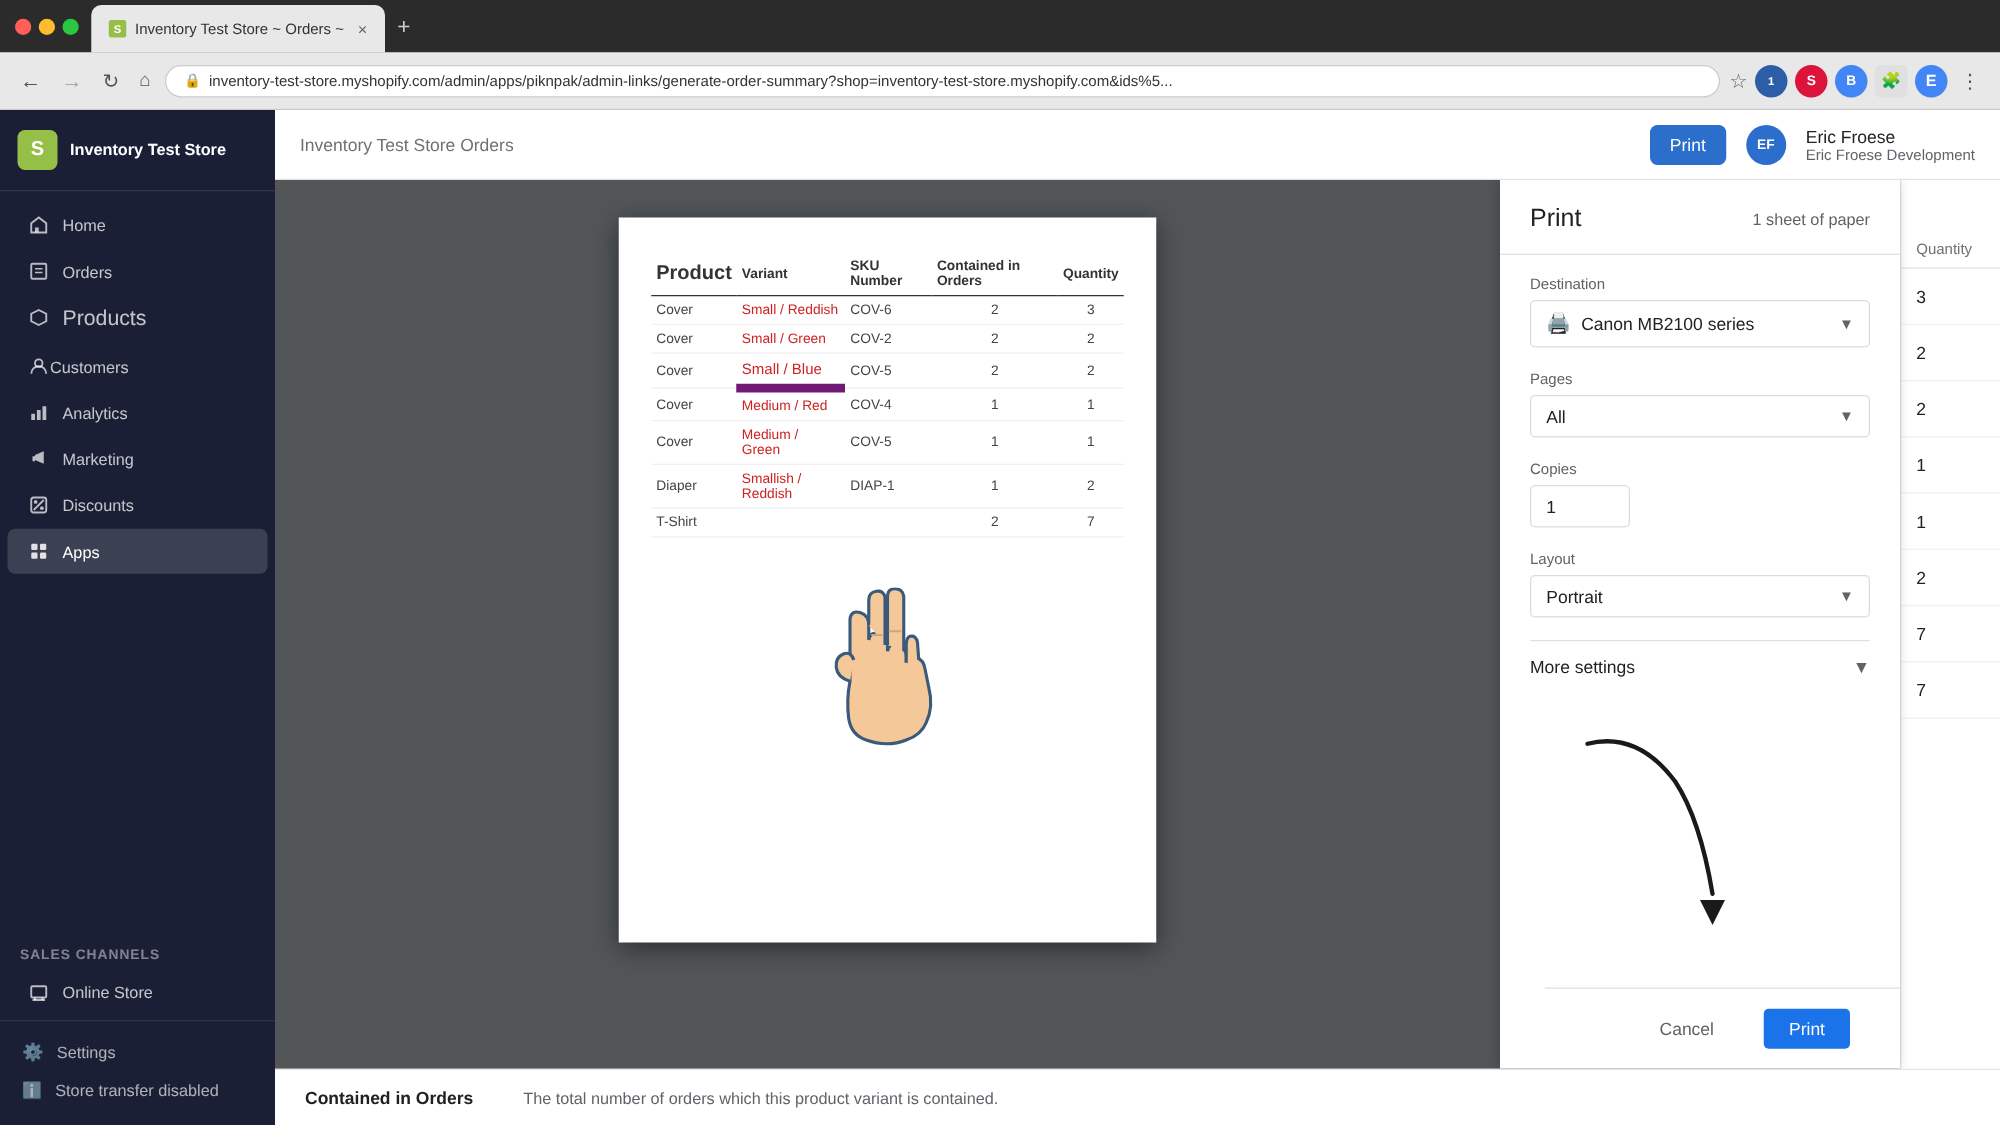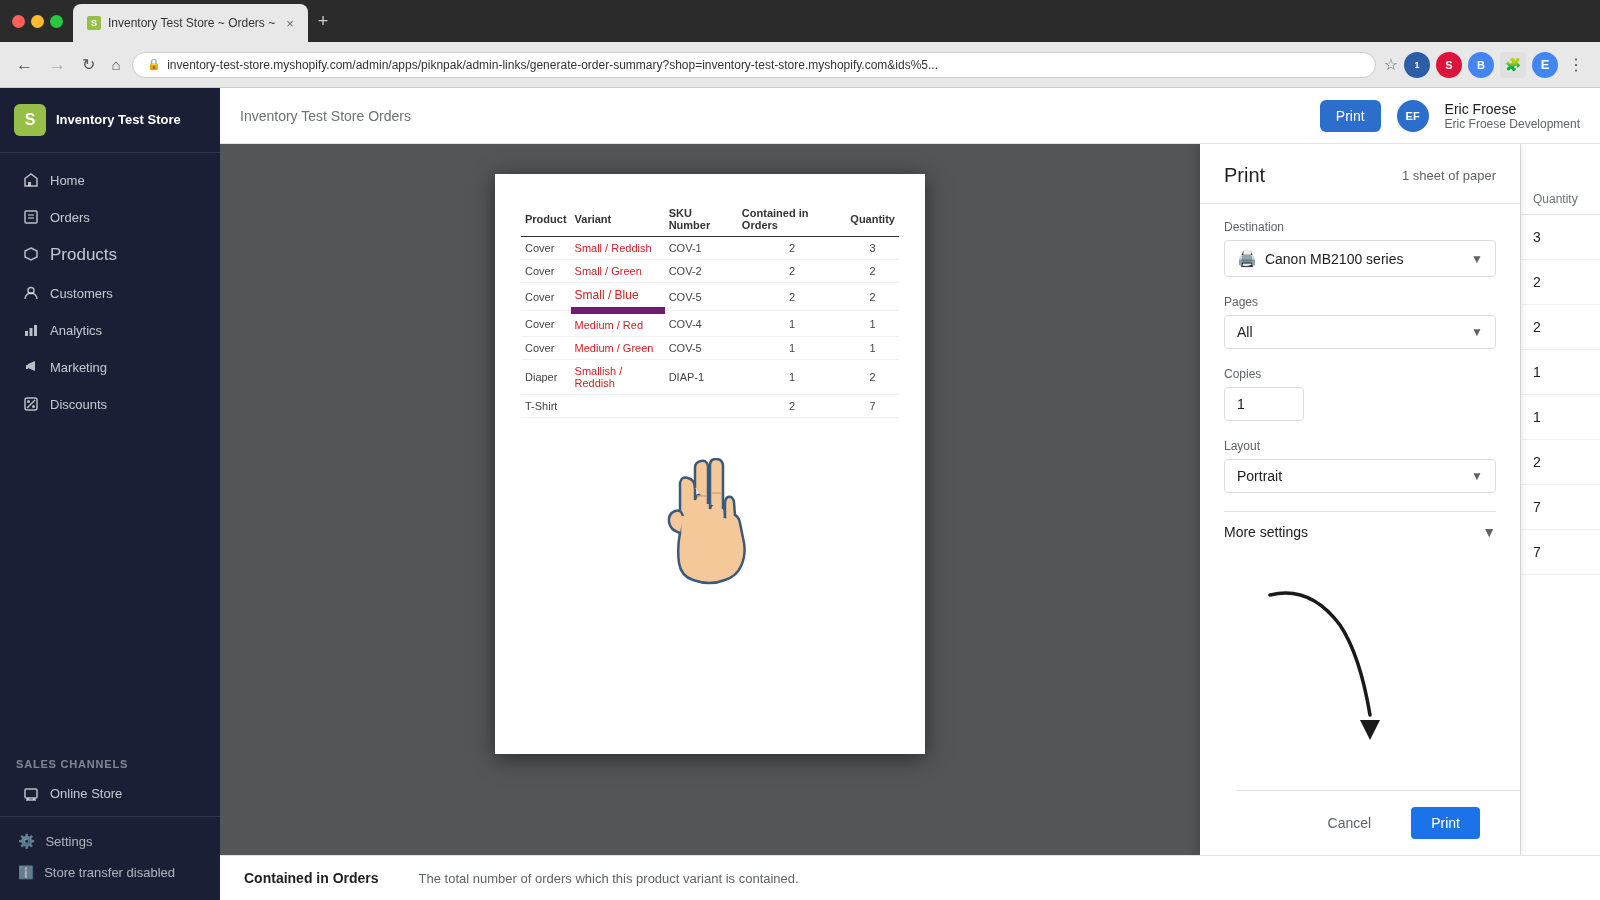--- a/index.html
+++ b/index.html
@@ -74,21 +74,21 @@
         <span>Orders</span>
       </div>
       <div style="display:flex;align-items:flex-start;gap:10px;padding:9px 16px;cursor:pointer;color:rgba(255,255,255,0.75);font-size:17px;border-radius:6px;margin:1px 6px;">
         <span style="width:18px;height:18px;display:flex;align-items:center;justify-content:center;">
           <svg width="16" height="16" viewBox="0 0 16 16">
               <polygon points="8,2 14,5 14,11 8,14 2,11 2,5" stroke="rgba(255,255,255,0.7)" stroke-width="1.5" fill="none"></polygon>
             </svg>
         </span>
         <span>Products</span>
       </div>
-      <div style="display:flex;align-items:center;gap:10px;padding:9px 16px;cursor:pointer;color:rgba(255,255,255,0.75);font-size:13px;border-radius:6px;margin:1px 6px;">
+      <div style="display:flex;align-items:center;padding:9px 16px;cursor:pointer;color:rgba(255,255,255,0.75);font-size:13px;border-radius:6px;margin:1px 6px;">
         <span style="width:18px;height:18px;display:flex;align-items:center;justify-content:center;">
           <svg width="16" height="16" viewBox="0 0 16 16">
               <circle cx="8" cy="5.5" r="3" stroke="rgba(255,255,255,0.7)" stroke-width="1.5" fill="none"></circle>
               <path d="M2 14c0-3.3 2.7-6 6-6s6 2.7 6 6" stroke="rgba(255,255,255,0.7)" stroke-width="1.5" fill="none"></path>
             </svg>
         </span>
         <span>Customers</span>
       </div>
       <div style="display:flex;align-items:center;gap:10px;padding:9px 16px;cursor:pointer;color:rgba(255,255,255,0.75);font-size:13px;border-radius:6px;margin:1px 6px;">
         <span style="width:18px;height:18px;display:flex;align-items:center;justify-content:center;">
@@ -112,20 +112,31 @@
       <div style="display:flex;align-items:center;gap:10px;padding:9px 16px;cursor:pointer;color:rgba(255,255,255,0.75);font-size:13px;border-radius:6px;margin:1px 6px;">
         <span style="width:18px;height:18px;display:flex;align-items:center;justify-content:center;">
           <svg width="16" height="16" viewBox="0 0 16 16">
               <circle cx="5.5" cy="5.5" r="1.5" fill="rgba(255,255,255,0.7)"></circle>
               <circle cx="10.5" cy="10.5" r="1.5" fill="rgba(255,255,255,0.7)"></circle>
               <line x1="4" y1="12" x2="12" y2="4" stroke="rgba(255,255,255,0.7)" stroke-width="1.5"></line>
               <rect x="2" y="2" width="12" height="12" rx="2" stroke="rgba(255,255,255,0.7)" stroke-width="1.5" fill="none"></rect>
             </svg>
         </span>
         <span>Discounts</span>
+      </div>
+      <div style="display:flex;align-items:center;gap:10px;padding:9px 16px;cursor:pointer;color:white;font-size:13px;border-radius:6px;margin:1px 6px;background:rgba(255,255,255,0.15);">
+        <span style="width:18px;height:18px;display:flex;align-items:center;justify-content:center;">
+          <svg width="16" height="16" viewBox="0 0 16 16">
+              <rect x="2" y="2" width="5" height="5" rx="1" fill="rgba(255,255,255,0.85)"></rect>
+              <rect x="9" y="2" width="5" height="5" rx="1" fill="rgba(255,255,255,0.85)"></rect>
+              <rect x="2" y="9" width="5" height="5" rx="1" fill="rgba(255,255,255,0.85)"></rect>
+              <rect x="9" y="9" width="5" height="5" rx="1" fill="rgba(255,255,255,0.85)"></rect>
+            </svg>
+        </span>
+        <span>Apps</span>
       </div>
     </div>
     <div style="padding: 0 0 4px 0;">
       <div style="font-size:11px;font-weight:600;color:rgba(255,255,255,0.45);text-transform:uppercase;letter-spacing:0.8px;padding:12px 16px 4px;">SALES CHANNELS</div>
       <div style="display:flex;align-items:center;gap:10px;padding:9px 16px;cursor:pointer;color:rgba(255,255,255,0.75);font-size:13px;border-radius:6px;margin:1px 6px;">
         <span style="width:18px;height:18px;display:flex;align-items:center;justify-content:center;">
           <svg width="16" height="16" viewBox="0 0 16 16">
               <rect x="2" y="4" width="12" height="9" rx="1" stroke="rgba(255,255,255,0.7)" stroke-width="1.5" fill="none"></rect>
               <line x1="5" y1="13" x2="5" y2="15" stroke="rgba(255,255,255,0.7)" stroke-width="1.5"></line>
               <line x1="11" y1="13" x2="11" y2="15" stroke="rgba(255,255,255,0.7)" stroke-width="1.5"></line>
@@ -177,32 +188,32 @@
         <div style="padding:14px 12px;font-size:14px;color:#202124;border-bottom:1px solid #f0f0f0;">7</div>
       </div>
 
       <div style="position:absolute;top:0;left:0;right:80px;bottom:0;background:#525659;display:flex;">
 
         <div style="flex:1;display:flex;align-items:flex-start;justify-content:center;padding:30px 20px;overflow:auto;">
           <div style="background:white;width:430px;min-height:580px;box-shadow:0 4px 20px rgba(0,0,0,0.5);padding:28px 26px;">
             <table style="width:100%;border-collapse:collapse;font-size:11.5px;">
               <thead>
                 <tr>
-                  <th style="text-align:right;padding:5px 4px;border-bottom:1px solid #333;font-weight:600;font-size:11px;color:#333;">Product</th>
+                  <th style="text-align:right;padding:5px 4px;border-bottom:1px solid #333;font-weight:600;font-size:16px;color:#333;">Product</th>
                   <th style="text-align:left;padding:5px 4px;border-bottom:1px solid #333;font-weight:600;font-size:11px;color:#333;">Variant</th>
                   <th style="text-align:left;padding:5px 4px;border-bottom:1px solid #333;font-weight:600;font-size:11px;color:#333;">SKU Number</th>
                   <th style="text-align:left;padding:5px 4px;border-bottom:1px solid #333;font-weight:600;font-size:11px;color:#333;">Contained in Orders</th>
                   <th style="text-align:left;padding:5px 4px;border-bottom:1px solid #333;font-weight:600;font-size:11px;color:#333;">Quantity</th>
                 </tr>
               </thead>
               <tbody id="print-table-body">
                   <tr>
       <td style="padding:5px 4px;font-size:11px;color:#444;border-bottom:1px solid #f0f0f0;">Cover</td>
       <td style="padding:5px 4px;font-size:11px;color:#cc2222;border-bottom:1px solid #f0f0f0;">Small / Reddish</td>
-      <td style="padding:5px 4px;font-size:11px;color:#444;border-bottom:1px solid #f0f0f0;">COV-1</td>
+      <td style="padding:5px 4px;font-size:11px;color:#444;border-bottom:1px solid #f0f0f0;">COV-6</td>
       <td style="padding:5px 4px;font-size:11px;color:#444;border-bottom:1px solid #f0f0f0;text-align:center;">2</td>
       <td style="padding:5px 4px;font-size:11px;color:#444;border-bottom:1px solid #f0f0f0;text-align:center;">3</td>
     </tr>
                   <tr>
       <td style="padding:5px 4px;font-size:11px;color:#444;border-bottom:1px solid #f0f0f0;">Cover</td>
       <td style="padding:5px 4px;font-size:11px;color:#cc2222;border-bottom:1px solid #f0f0f0;">Small / Green</td>
       <td style="padding:5px 4px;font-size:11px;color:#444;border-bottom:1px solid #f0f0f0;">COV-2</td>
       <td style="padding:5px 4px;font-size:11px;color:#444;border-bottom:1px solid #f0f0f0;text-align:center;">2</td>
       <td style="padding:5px 4px;font-size:11px;color:#444;border-bottom:1px solid #f0f0f0;text-align:center;">2</td>
     </tr>

